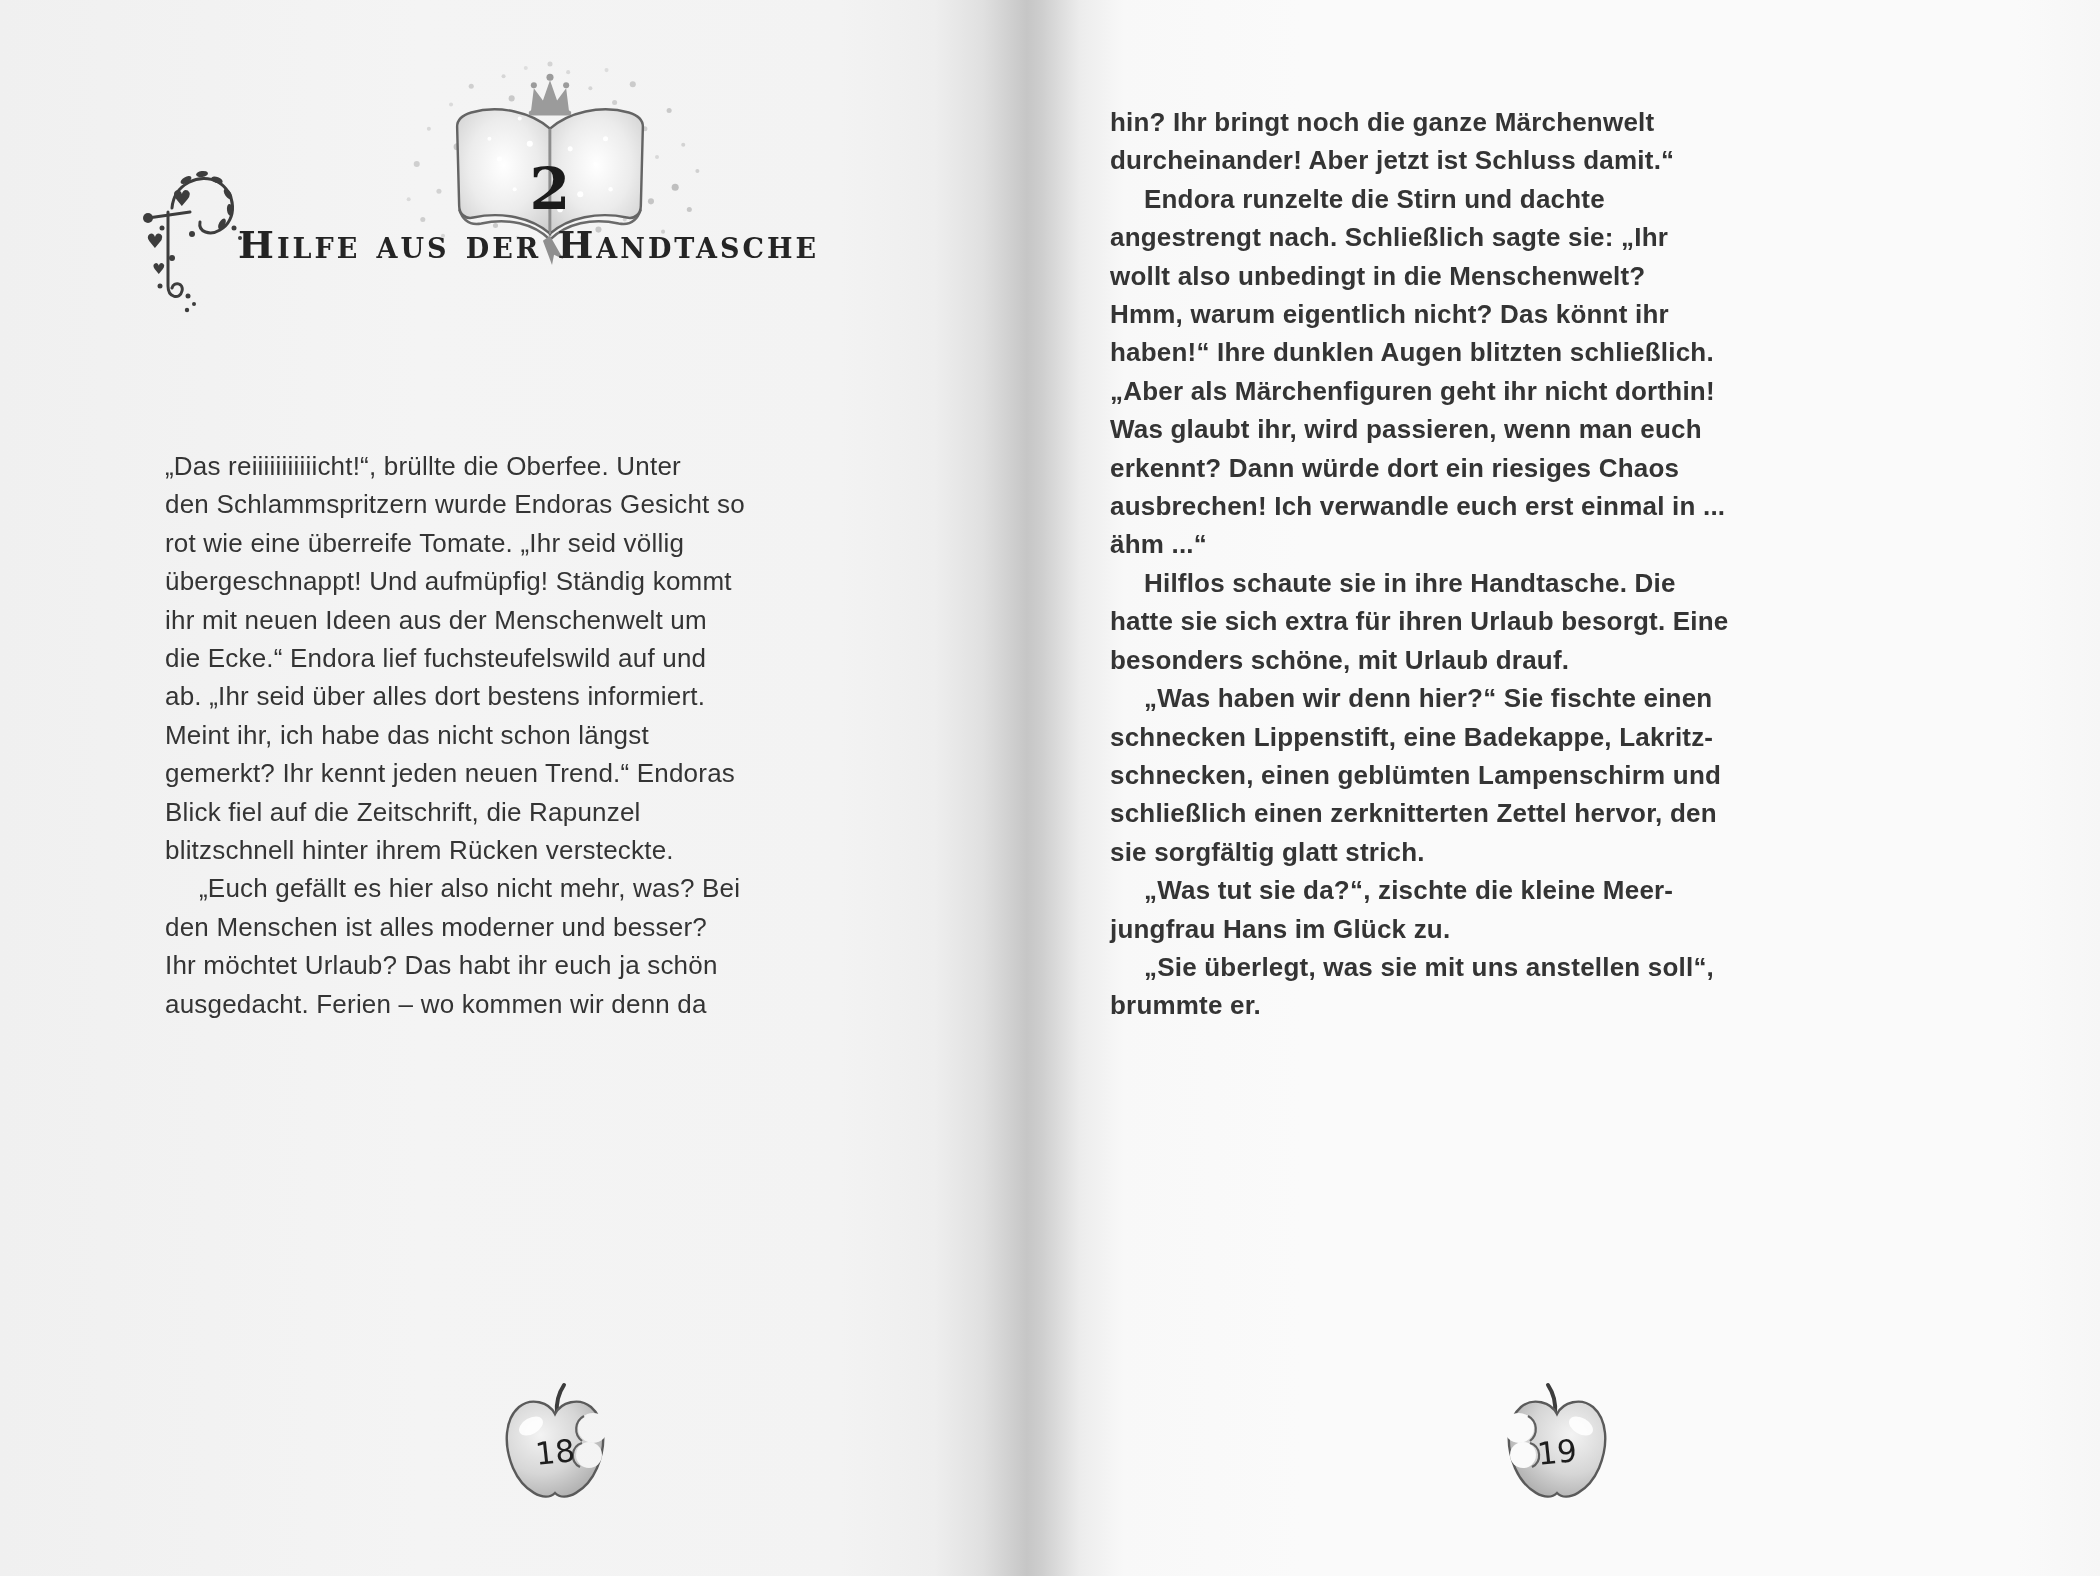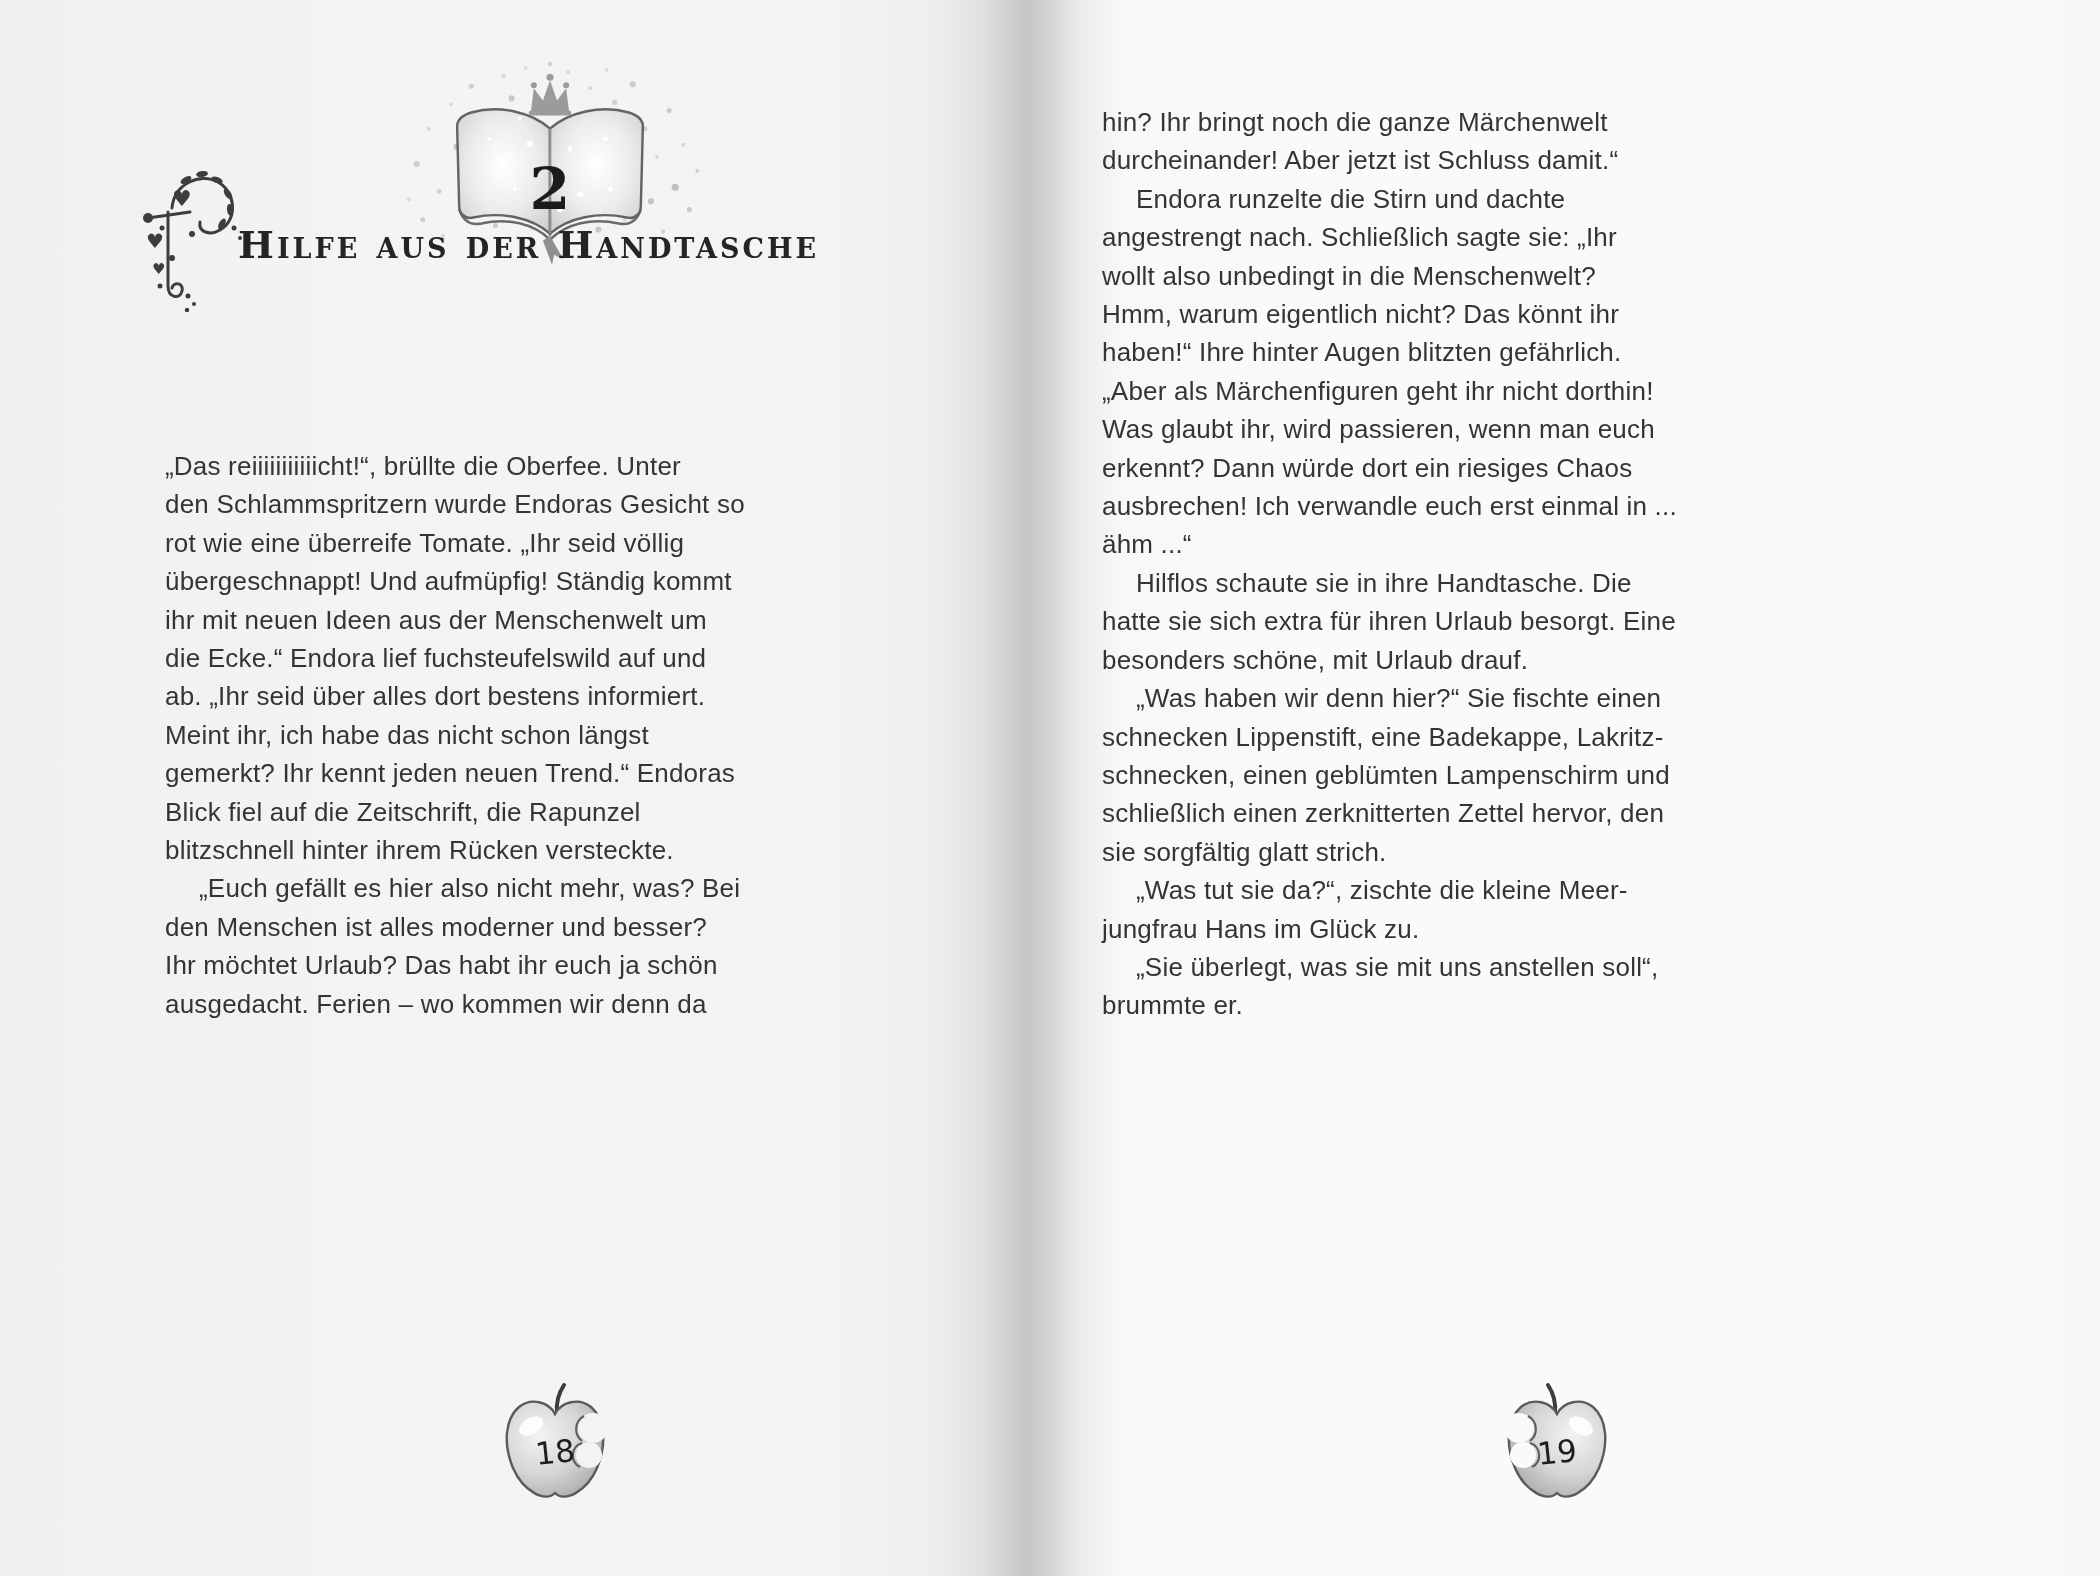--- a/index.html
+++ b/index.html
@@ -207,28 +207,28 @@
           <path d="M82,61 A13,13 0 0 0 80,85"></path>
         </g>
         <ellipse cx="31" cy="44" rx="13" ry="8" transform="rotate(-30 31 44)" fill="#ffffff" opacity="0.88"></ellipse>
       </svg>
       <div class="abs apple-number" style="left:25px;top:52px;">18</div>
     </div>
   </div>
 
   <div class="abs" style="left:1050px;top:0;width:1050px;height:1576px;">
 
-    <div class="abs bodytext" style="left:52px;top:103px;width:600px;">
+    <div class="abs bodytext" style="left:60px;top:103px;width:600px;font-weight:bold;">
         <div class="tline">hin? Ihr bringt noch die ganze Märchenwelt</div>
         <div class="tline">durcheinander! Aber jetzt ist Schluss damit.“</div>
         <div class="tline indent">Endora runzelte die Stirn und dachte</div>
         <div class="tline">angestrengt nach. Schließlich sagte sie: „Ihr</div>
         <div class="tline">wollt also unbedingt in die Menschenwelt?</div>
         <div class="tline">Hmm, warum eigentlich nicht? Das könnt ihr</div>
-        <div class="tline">haben!“ Ihre hinter Augen blitzten gefährlich.</div>
+        <div class="tline">haben!“ Ihre dunklen Augen blitzten schließlich.</div>
         <div class="tline">„Aber als Märchenfiguren geht ihr nicht dorthin!</div>
         <div class="tline">Was glaubt ihr, wird passieren, wenn man euch</div>
         <div class="tline">erkennt? Dann würde dort ein riesiges Chaos</div>
         <div class="tline">ausbrechen! Ich verwandle euch erst einmal in ...</div>
         <div class="tline">ähm ...“</div>
         <div class="tline indent">Hilflos schaute sie in ihre Handtasche. Die</div>
         <div class="tline">hatte sie sich extra für ihren Urlaub besorgt. Eine</div>
         <div class="tline">besonders schöne, mit Urlaub drauf.</div>
         <div class="tline indent">„Was haben wir denn hier?“ Sie fischte einen</div>
         <div class="tline">schnecken Lippenstift, eine Badekappe, Lakritz-</div>

